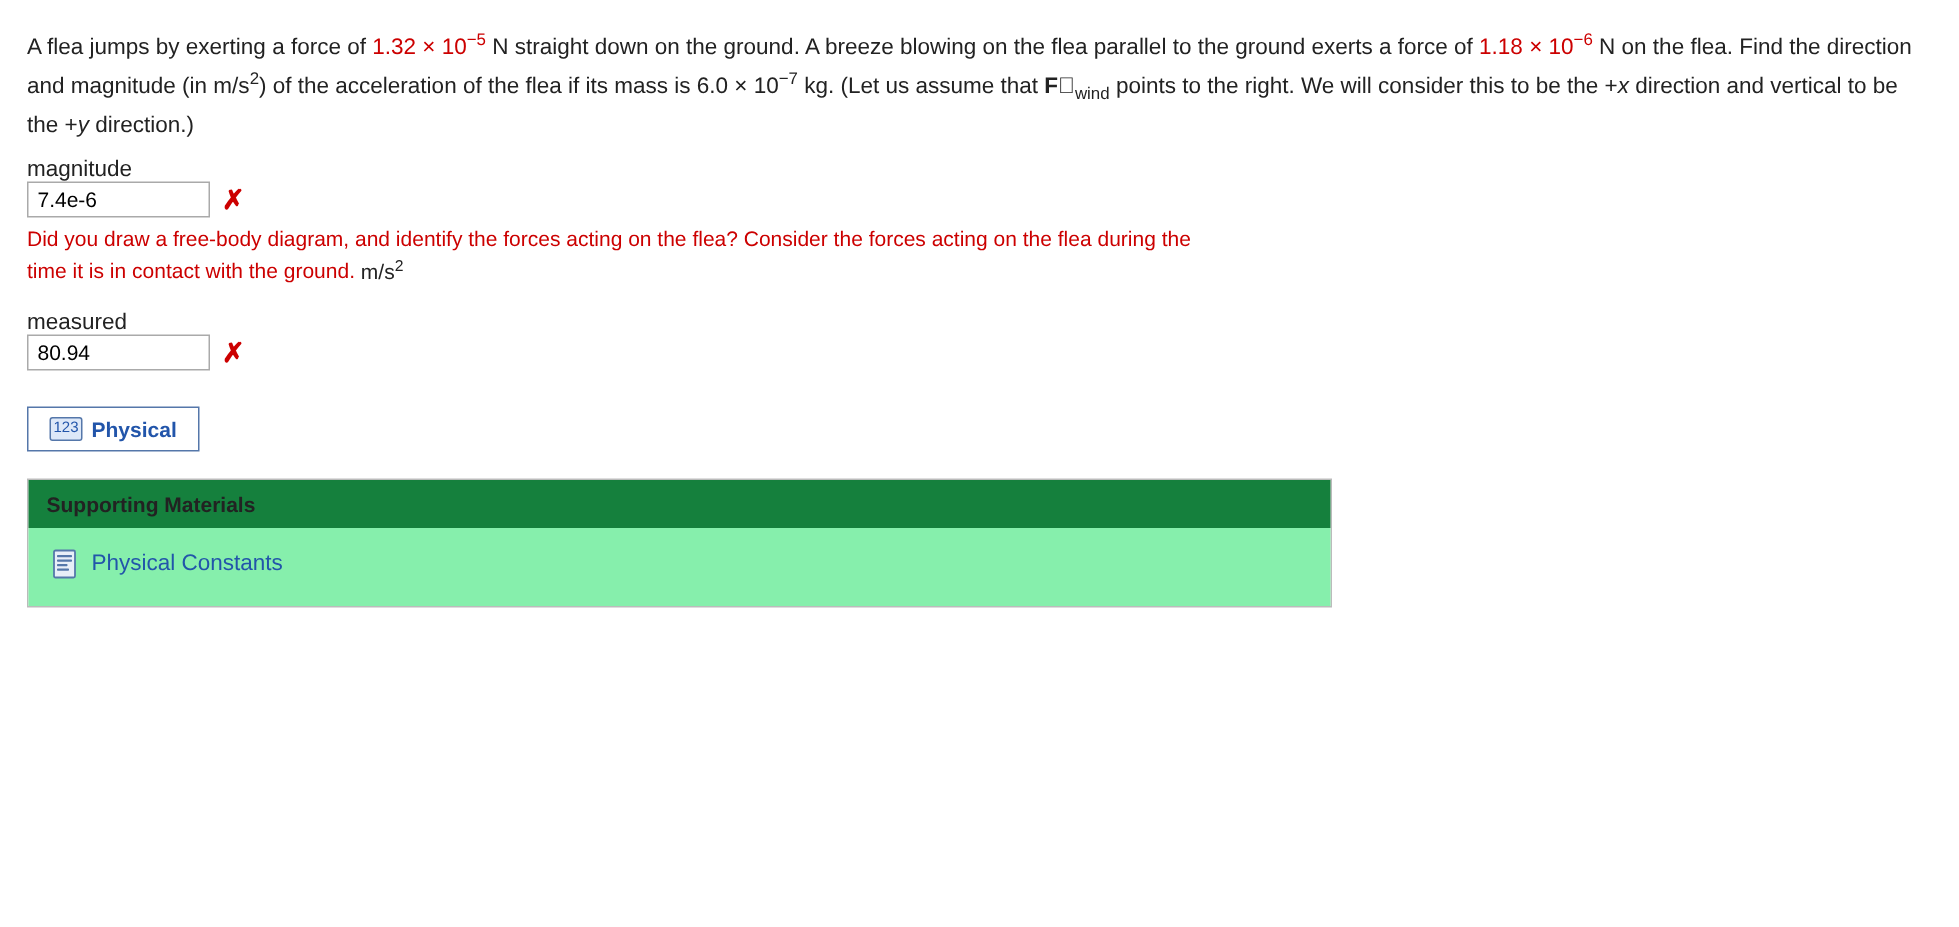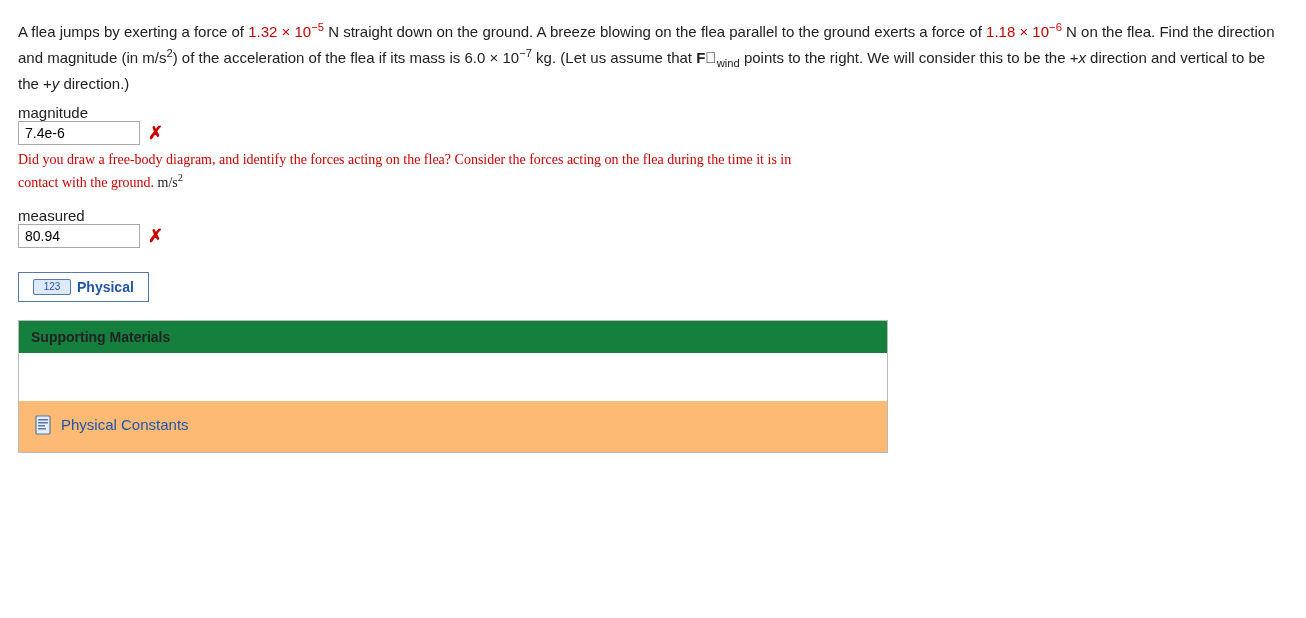--- a/index.html
+++ b/index.html
@@ -60,21 +60,20 @@
       font-weight: bold;
       cursor: pointer;
     }
 
     .hint-text {
       color: #cc0000;
       font-size: 14px;
       margin-top: 4px;
       max-width: 780px;
       line-height: 1.5;
-      font-family: Liberation Serif, serif;
     }
 
     .units-text {
       color: #222;
       font-size: 14px;
     }
 
     .tutorial-btn {
       display: inline-flex;
       align-items: center;
@@ -84,21 +83,21 @@
       color: #2255aa;
       font-weight: bold;
       font-size: 14px;
       padding: 6px 14px;
       cursor: pointer;
       margin-top: 14px;
       margin-bottom: 14px;
     }
 
     .tutorial-icon {
-      width: 38px;
+      width: 22px;
       height: 16px;
       background: #dde8f8;
       border: 1px solid #5577aa;
       border-radius: 2px;
       display: flex;
       align-items: center;
       justify-content: center;
       font-size: 10px;
       color: #2255aa;
       font-weight: normal;
@@ -111,23 +110,22 @@
     }
 
     .supporting-header {
       background: #15803d;
       padding: 8px 12px;
       font-weight: bold;
       font-size: 14px;
     }
 
     .supporting-body {
-      background: #fdba74;
+      background: #86efac;
       padding: 14px 16px;
-      margin-top: 48px;
     }
 
     .physical-constants-link {
       display: inline-flex;
       align-items: center;
       gap: 8px;
       color: #2255aa;
       font-size: 15px;
       text-decoration: none;
       cursor: pointer;

